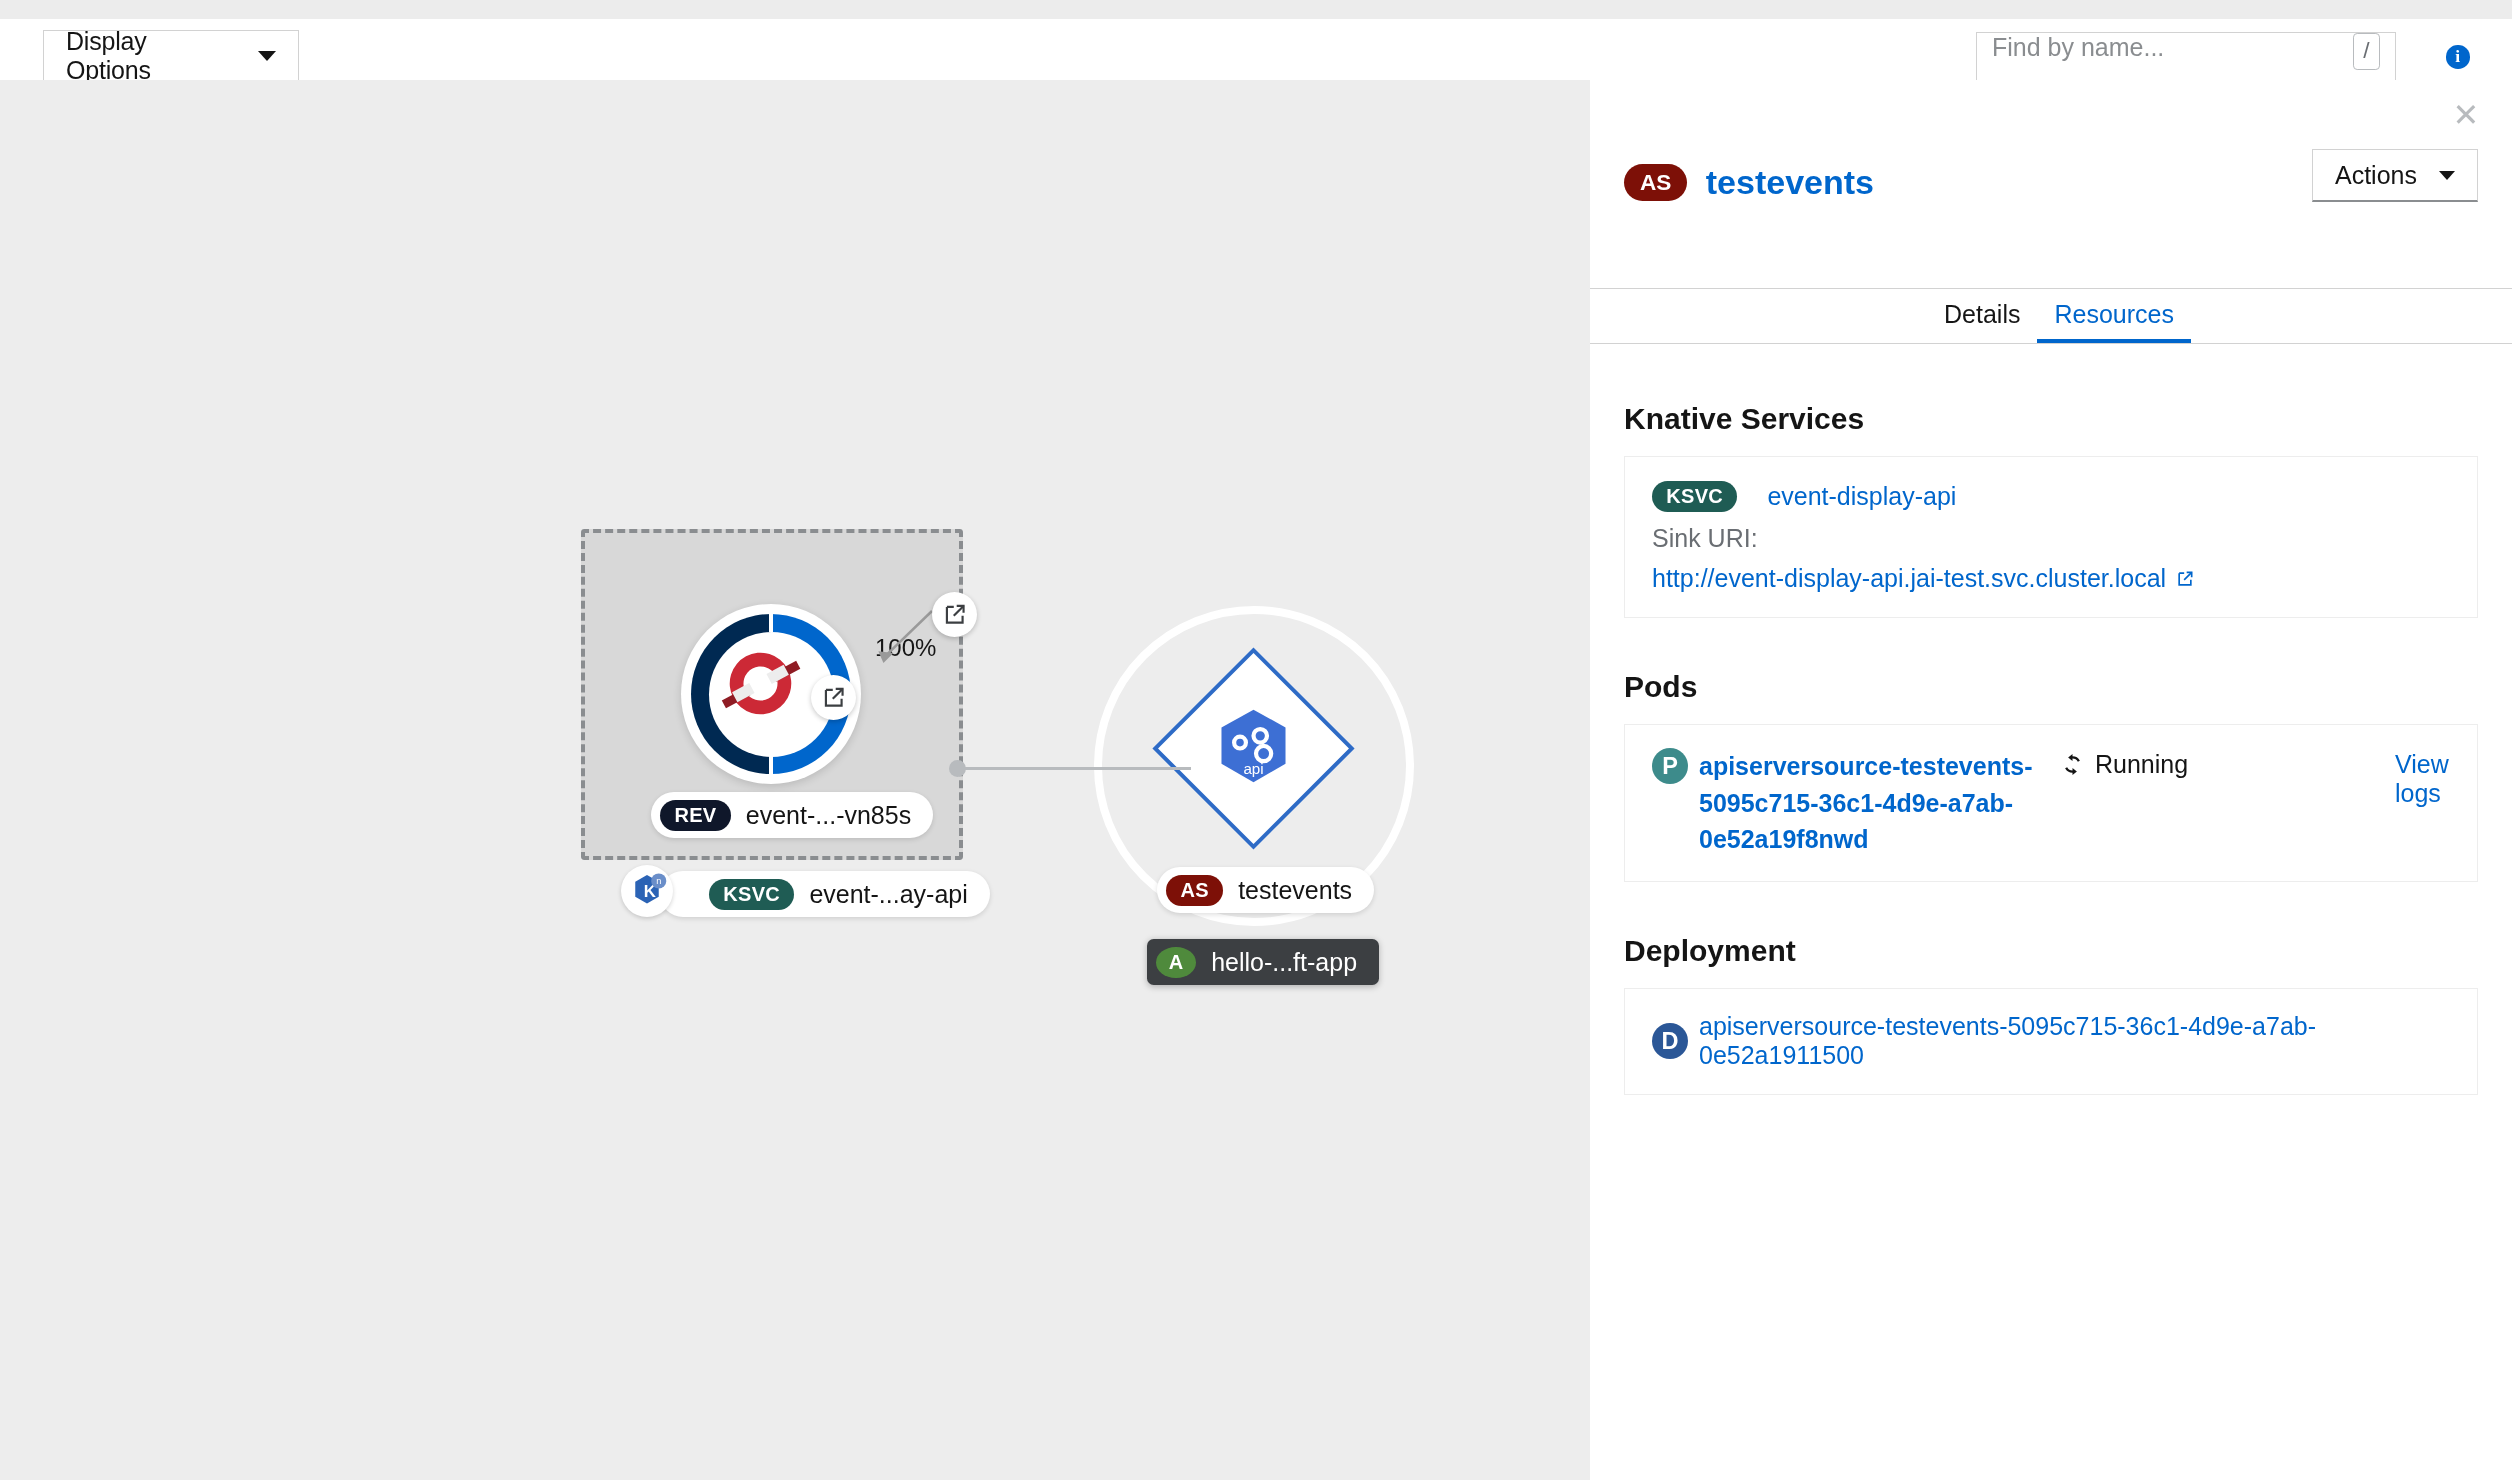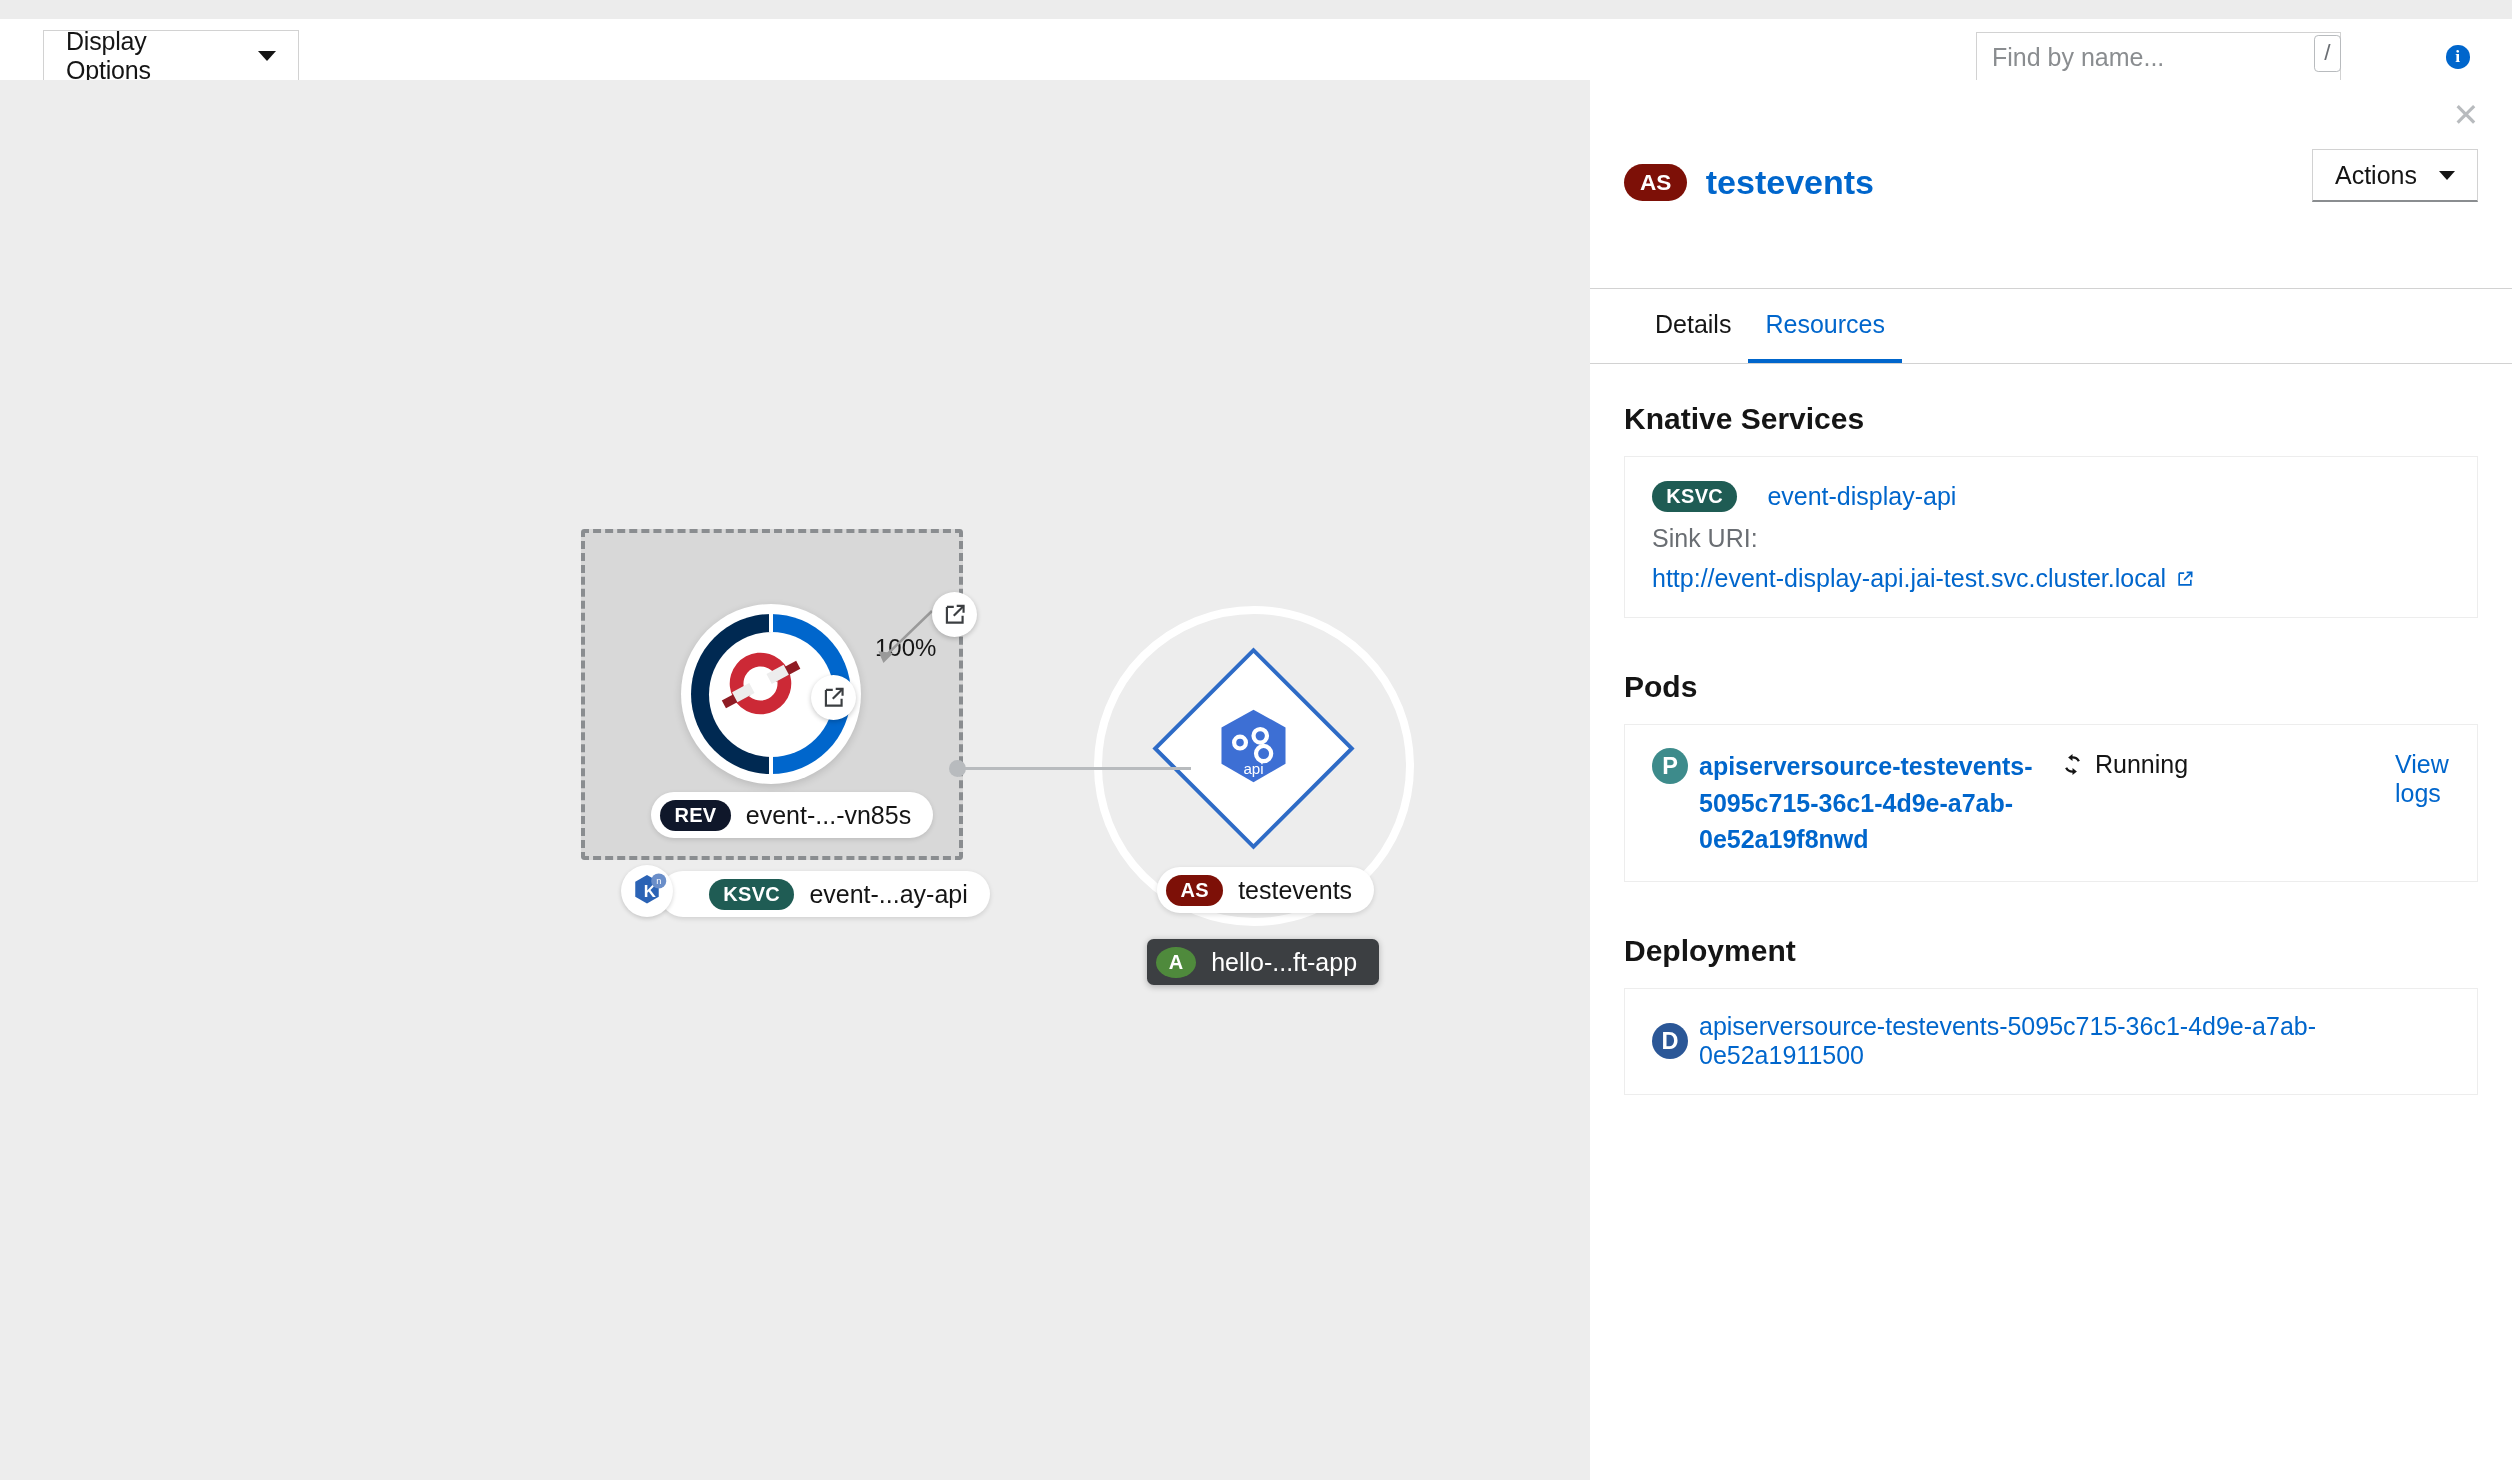--- a/index.html
+++ b/index.html
@@ -34,26 +34,26 @@
   .display-options-btn .caret {
     margin-left: 23.5px;
     width: 0; height: 0;
     border-left: 9.2px solid transparent;
     border-right: 9.2px solid transparent;
     border-top: 10px solid #151515;
   }
 
   .find-box {
     position: absolute; left: 1976px; top: 12.6px;
-    width: 365px; height: 50px;
+    width: 420px; height: 50px;
     background: #fff;
     border: 0.8px solid #d2d2d2;
     border-bottom: 2.5px solid #8a8d90;
-    display: flex; align-items: flex-end;
-    padding: 8px 15px;
+    display: flex; align-items: flex-start;
+    padding: 0 15px;
   }
   .find-box input {
     flex: 1; border: 0; outline: 0;
     font-size: 25px; font-family: "Liberation Sans", sans-serif;
     color: #151515; background: transparent;
   }
   .find-box input::placeholder { color: #8a8d90; }
   .slash-key {
     width: 27px; height: 37px;
     border: 0.8px solid #b8bbbe; border-radius: 4.2px;
@@ -241,23 +241,23 @@
   }
   .actions-btn .lbl { font-size: 25px; color: #151515; }
   .actions-btn .caret {
     width: 0; height: 0;
     border-left: 8.4px solid transparent;
     border-right: 8.4px solid transparent;
     border-top: 9.2px solid #151515;
   }
   .tabs {
     position: absolute; left: 0; top: 208px;
-    width: 922px; height: 76px;
+    width: 922px; height: 56px;
     border-top: 1.7px solid #d2d2d2; border-bottom: 1.7px solid #d2d2d2;
-    display: flex; align-items: stretch; padding-left: 48px;
+    display: flex; align-items: stretch; padding-left: 16px; justify-content: center;
   }
   .tab {
     display: flex; align-items: center; padding: 0 17px;
     font-size: 25px; color: #151515; cursor: pointer;
     border-bottom: 4.2px solid transparent;
   }
   .tab.active { color: #06c; border-bottom-color: #06c; }
 
   .sb-body { position: absolute; left: 0; top: 270px; width: 922px; }
   .sec-title {

